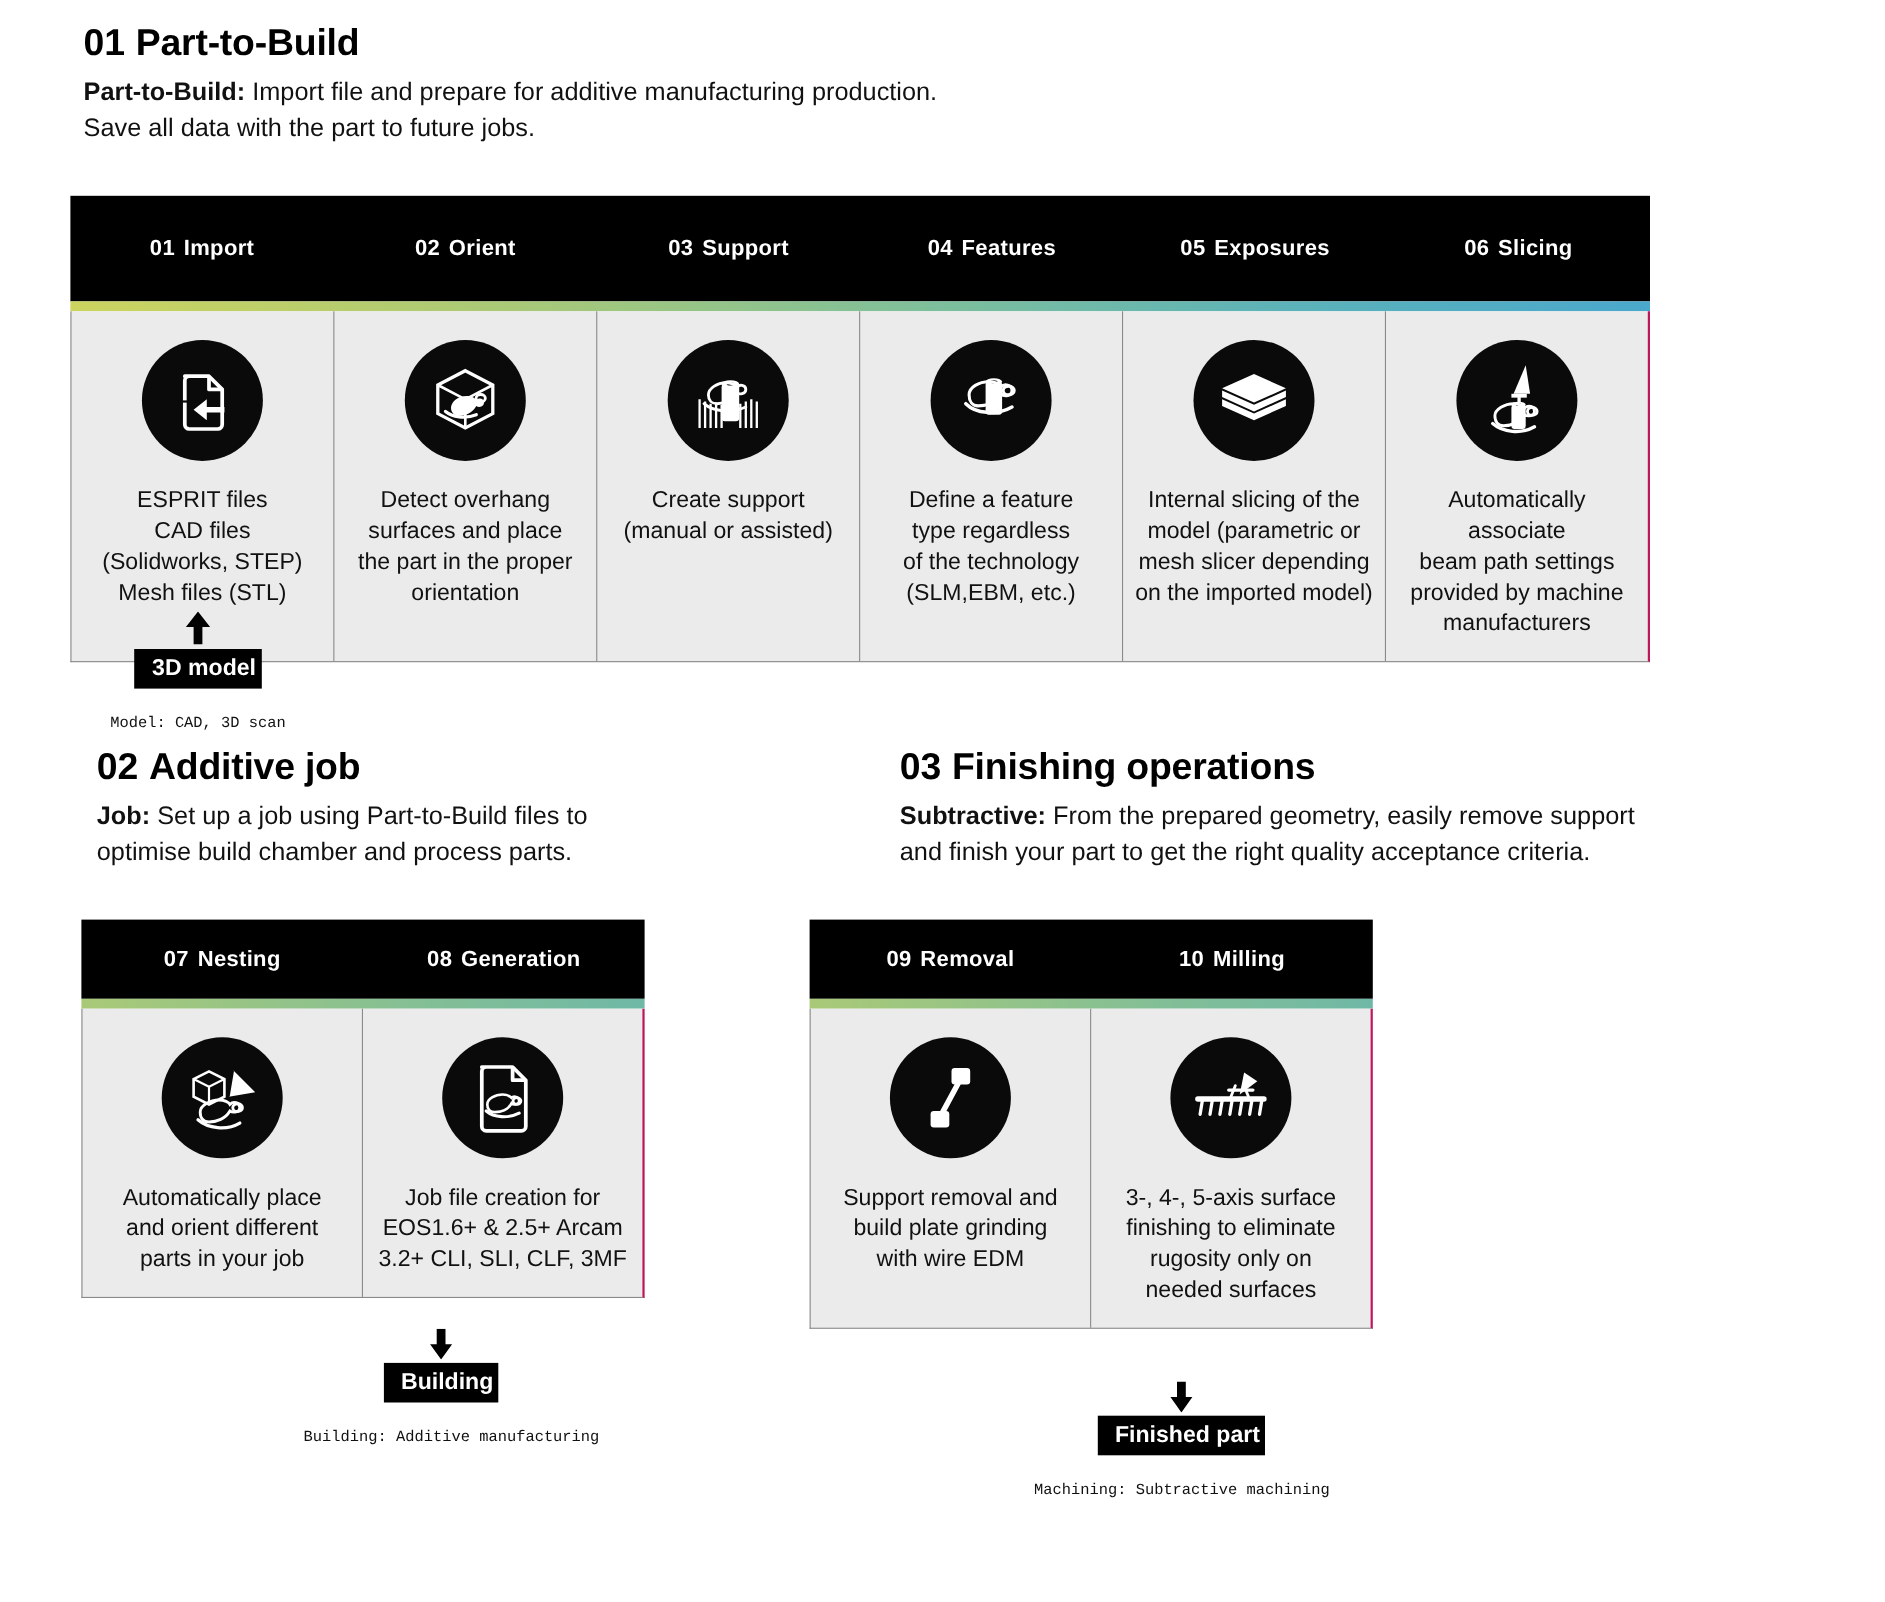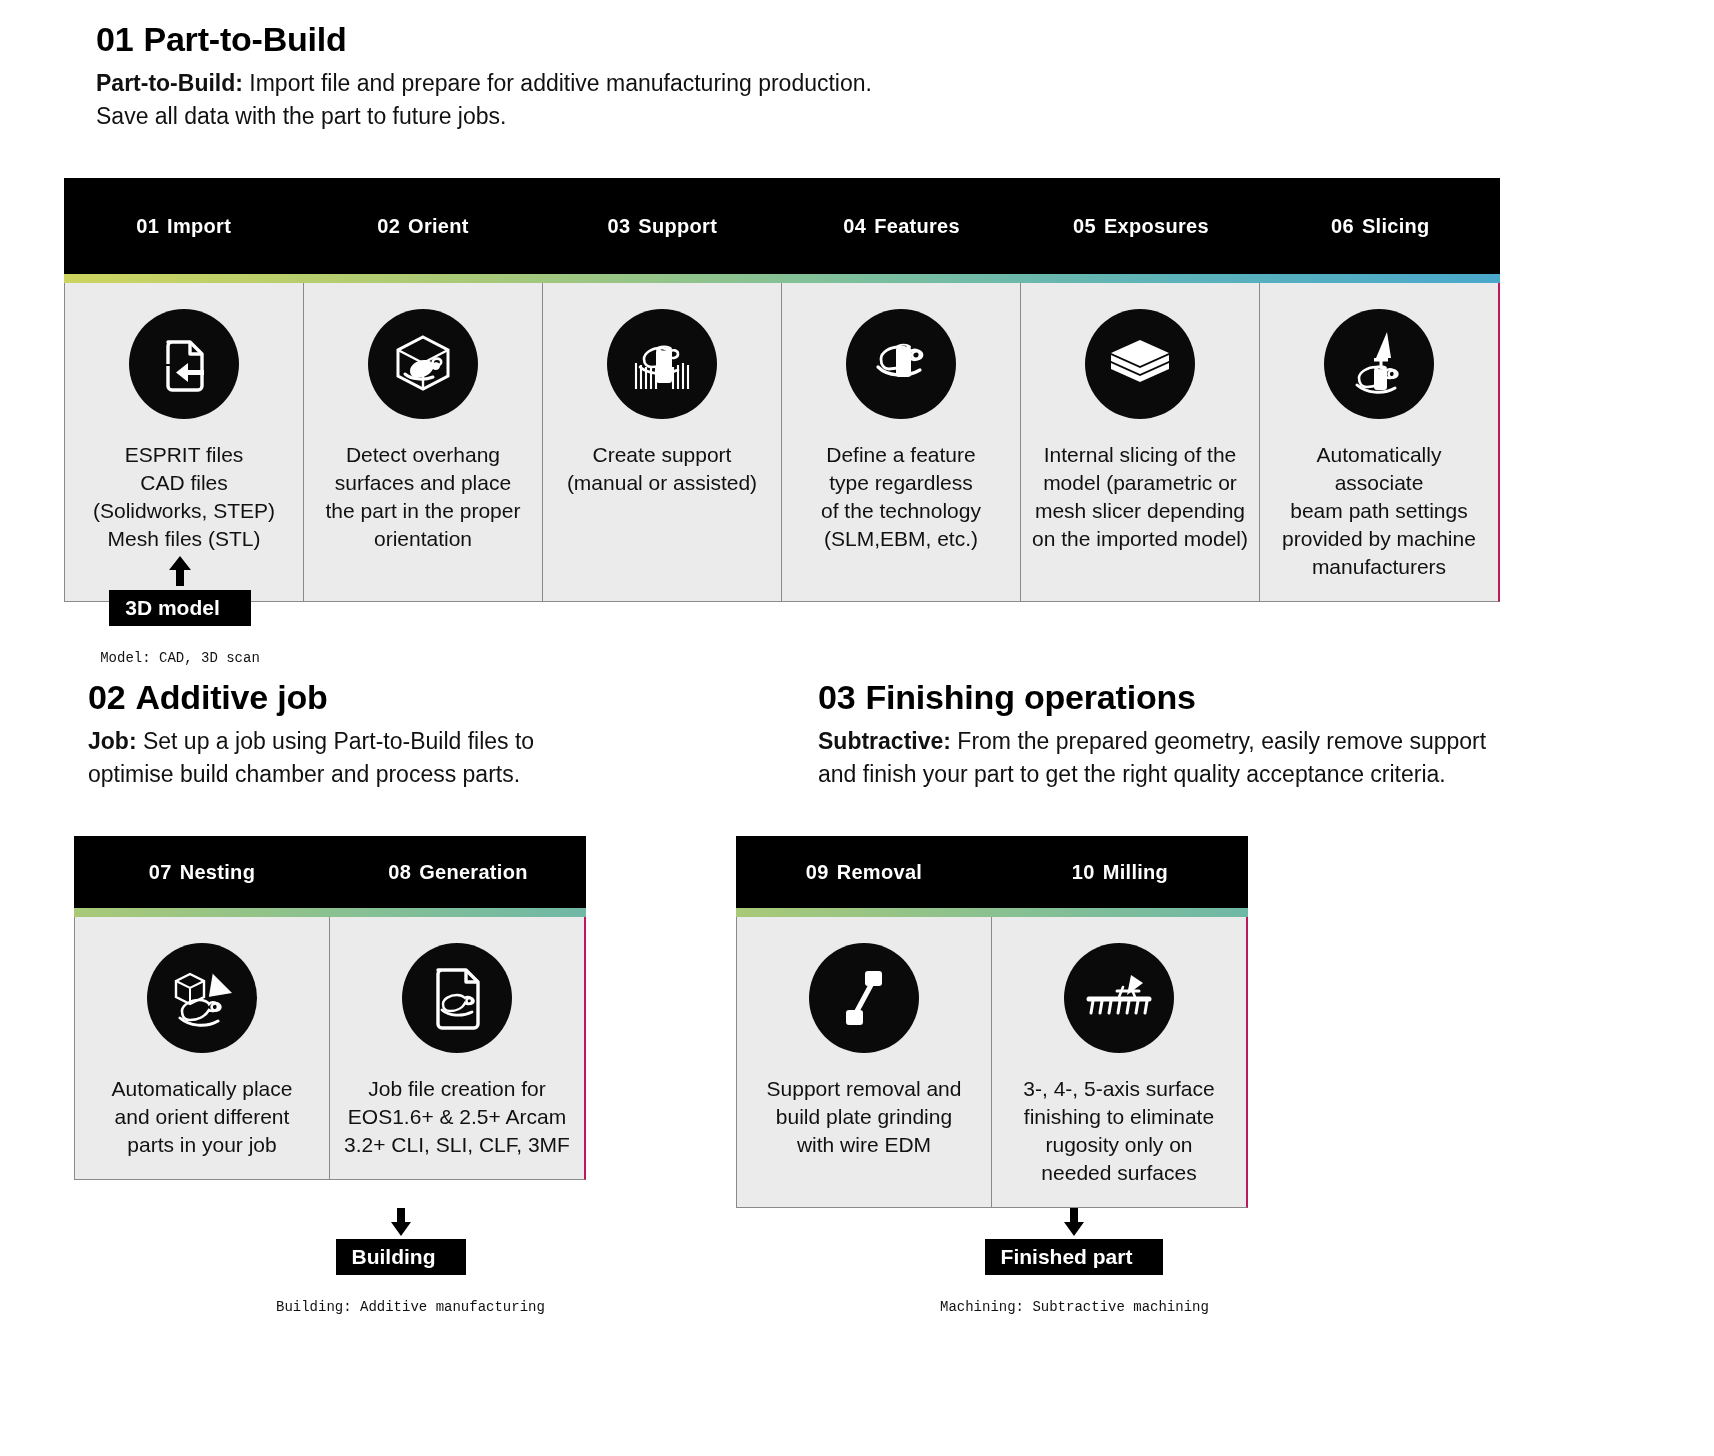--- a/index.html
+++ b/index.html
@@ -92,36 +92,36 @@
   }
 
   
   .flow { position: absolute; text-align: center; }
   .badge {
     display: inline-block;
     background: #000000;
     color: #ffffff;
     font-size: 21px;
     font-weight: bold;
-    padding: 7px 31px 8px 16px;
+    padding: 7px 5px 8px 16px;
     line-height: 1;
     white-space: nowrap;
   }
   .flow-caption {
     font-size: 14px;
     color: #111;
     margin-top: 24px;
     white-space: nowrap;
     font-family: Liberation Mono, monospace;
   }
 </style>
 </head>
 <body>
 
-<div class="section" style="left:96px; top:20px; width:1400px;">
+<div class="section" style="left:76px; top:20px; width:1400px;">
   <h1 class="sec-title">
     <span class="num">01</span><span>Part-to-Build</span>
   </h1>
   <p class="sec-desc"><span class="lead">Part-to-Build:</span><span style="white-space:pre-line"> Import file and prepare for additive manufacturing production.
 Save all data with the part to future jobs.</span></p>
 </div>
 
 <div class="proc-table" style="left:64px; top:178px; width:1436px;">
   <div class="proc-head">
     <div class="hcell"><span class="hnum">01</span><span>Import</span></div>
@@ -351,21 +351,21 @@
         </svg>
       </div>
       <div class="cell-text">3-, 4-, 5-axis surface
 finishing to eliminate
 rugosity only on
 needed surfaces</div>
     </div>
   </div>
 </div>
 
-<div class="flow" style="left:940px; top:1208px; width:268px;">
+<div class="flow" style="left:940px; top:1256px; width:268px;">
   <svg width="24" height="28" viewBox="0 0 24 28" style="display:block;margin:0 auto;">
     <path d="M8 0 H16 V14 H22 L12 28 L2 14 H8 Z" fill="#000"></path>
   </svg>
   <div style="margin-top:3px;">
     <span class="badge">Finished part</span>
   </div>
   <div class="flow-caption">Machining: Subtractive machining</div>
 </div>
 
 </body></html>

